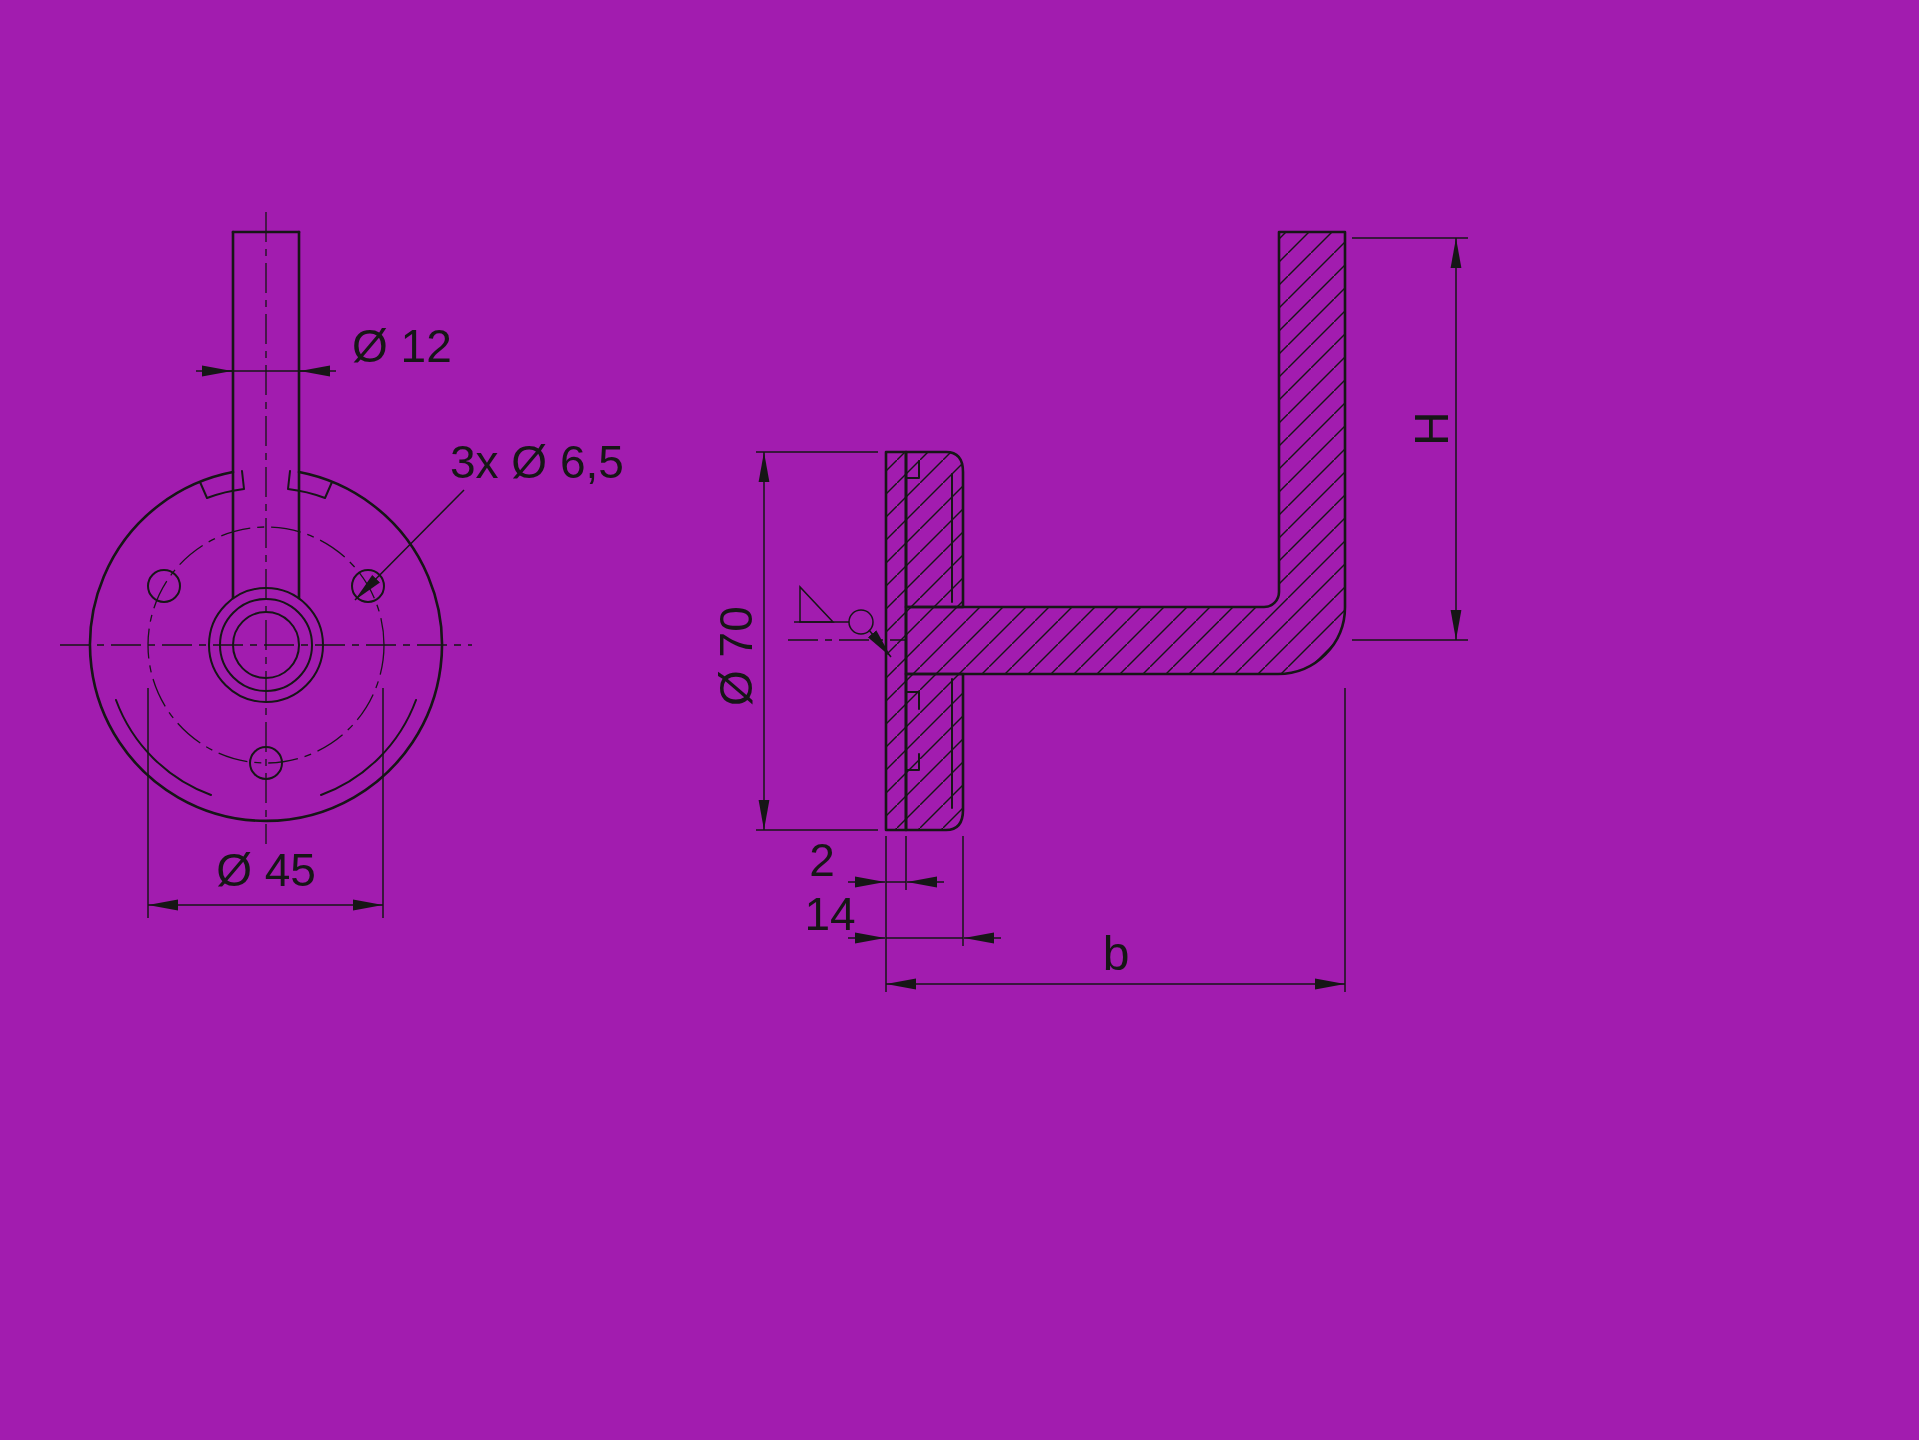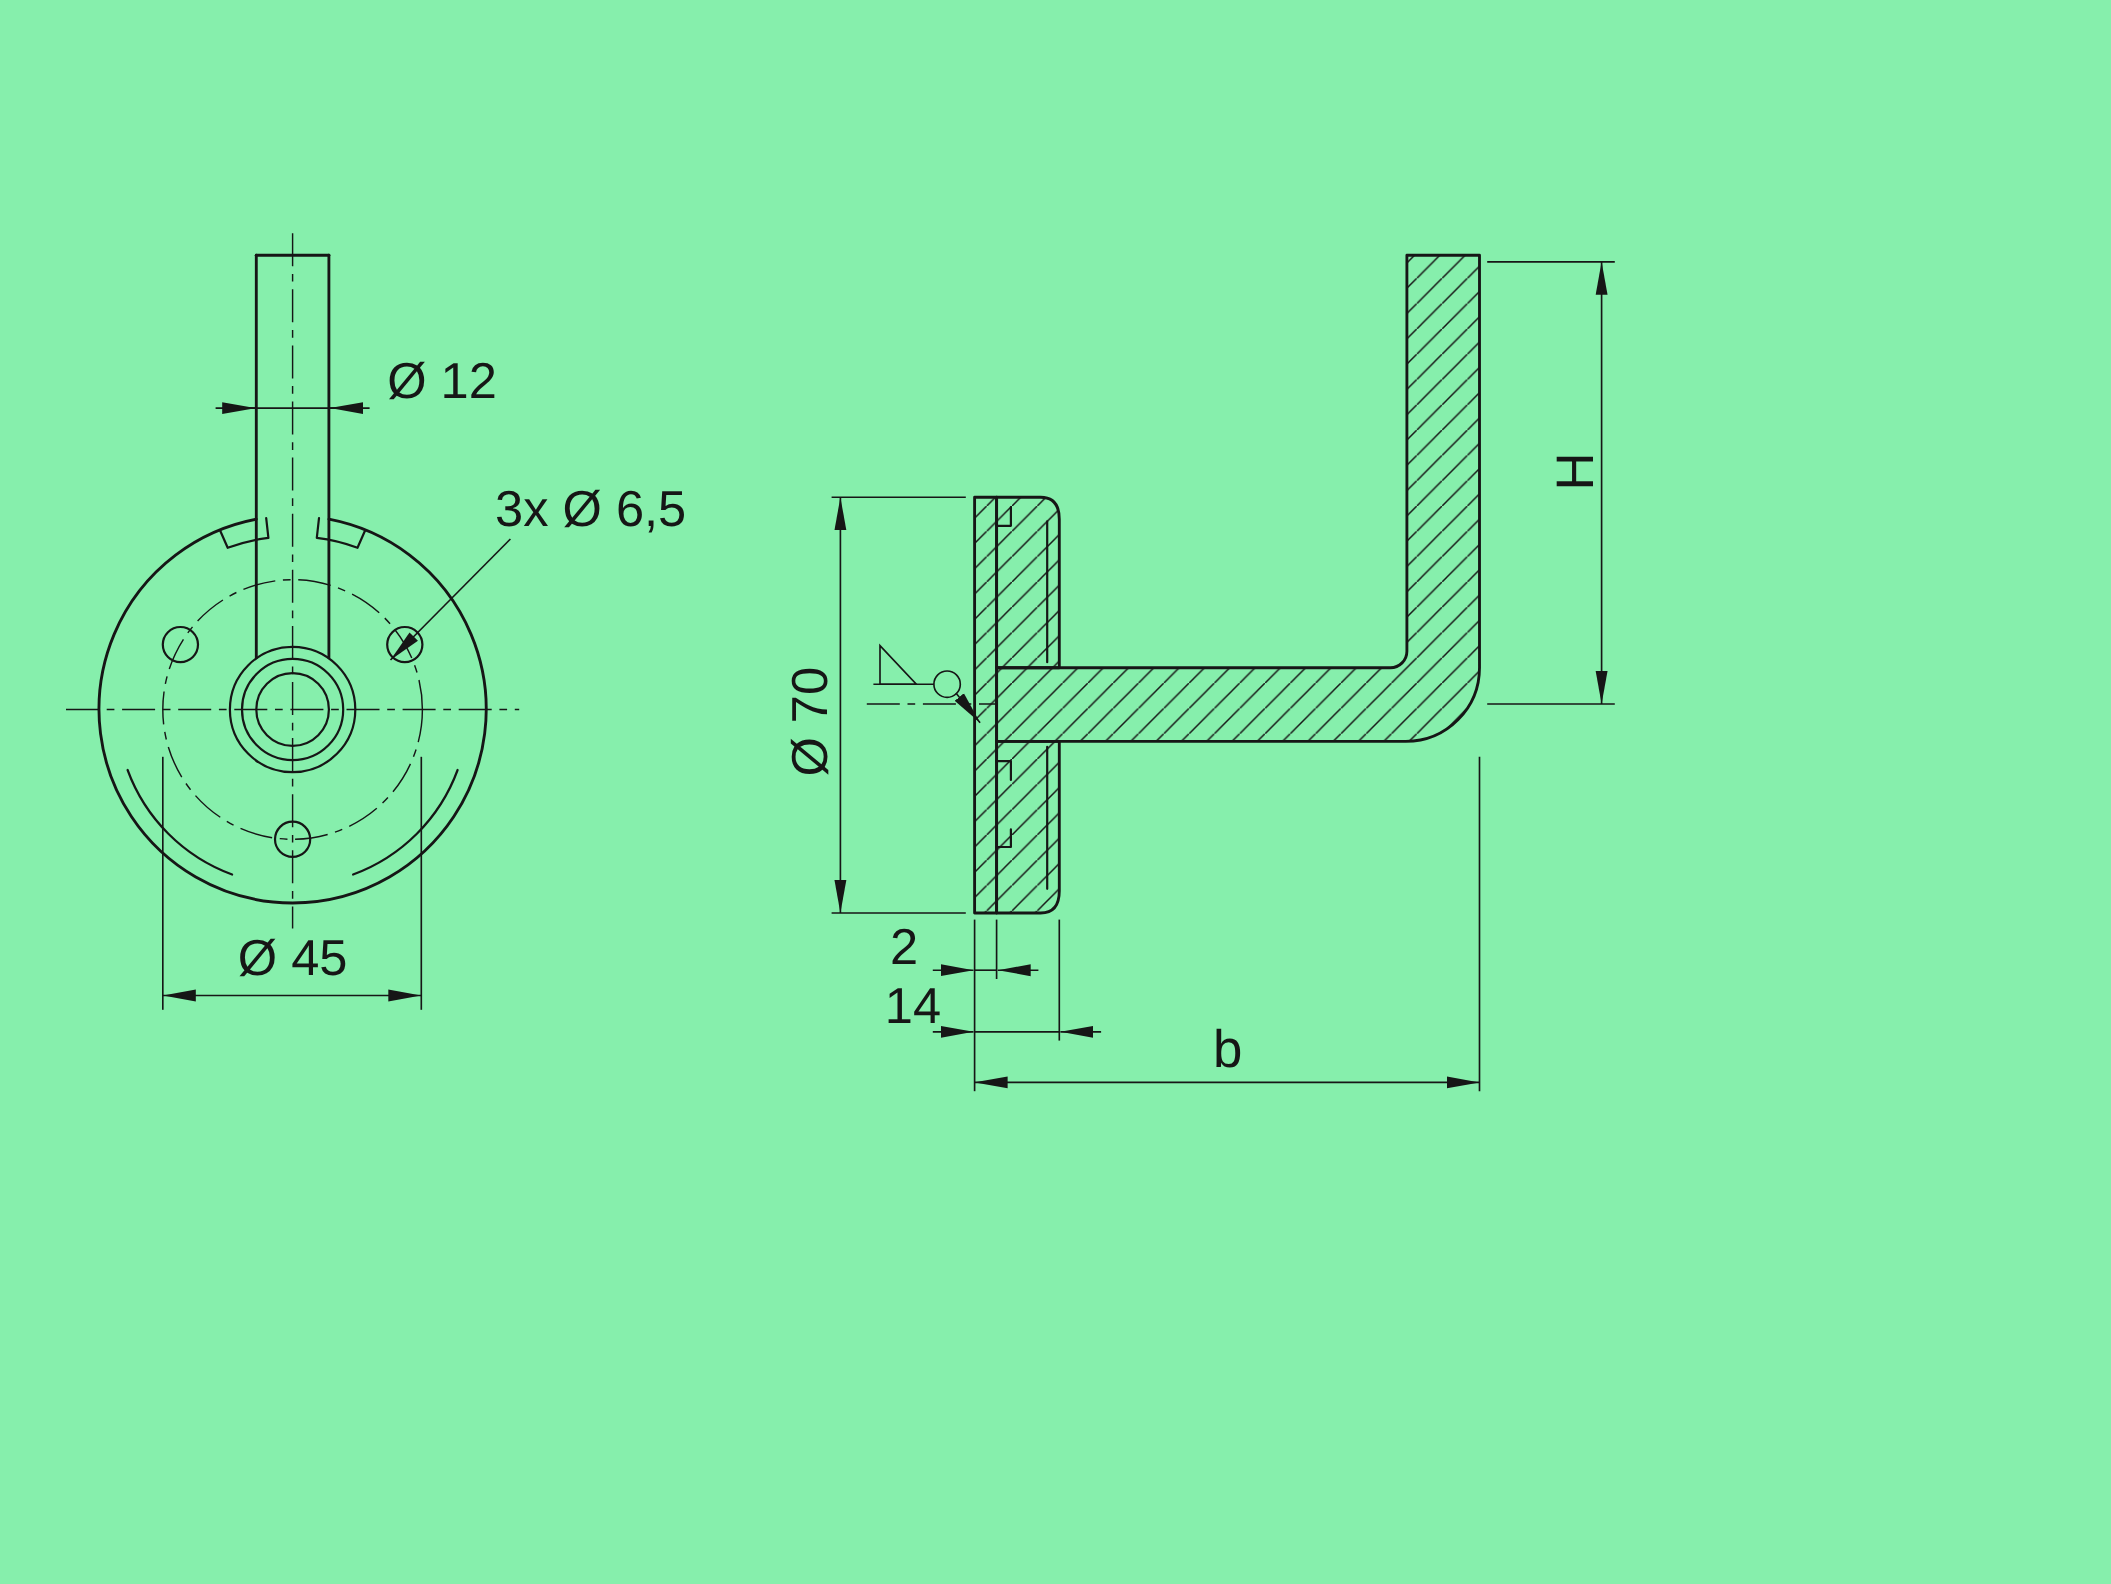--- a/index.html
+++ b/index.html
@@ -1,16 +1,16 @@
 <!DOCTYPE html>
 <html><head>
 <meta charset="utf-8">
 <style>
   html,body{margin:0;padding:0;background:#ffffff;}
-  .stage{width:1919px;height:1440px;background:#86efac;position:relative;overflow:hidden;}
+  .stage{width:1919px;height:1440px;background:#a21caf;position:relative;overflow:hidden;}
   svg{display:block;}
   .ol{stroke:#161616;stroke-width:2.6;fill:none;stroke-linejoin:round;stroke-linecap:round;}
   .ol2{stroke:#161616;stroke-width:2;fill:none;stroke-linejoin:round;stroke-linecap:round;}
   .sec{stroke:#161616;stroke-width:2.6;fill:url(#hatch);stroke-linejoin:round;}
   .thin{stroke:#161616;stroke-width:1.5;fill:none;}
   .cl{stroke:#161616;stroke-width:1.3;fill:none;stroke-dasharray:30 7 7 7;}
   .dimtxt{font-family:"Liberation Sans","DejaVu Sans",sans-serif;font-size:46px;fill:#161616;}
   .big{font-size:48px;}
 </style>
 </head>

